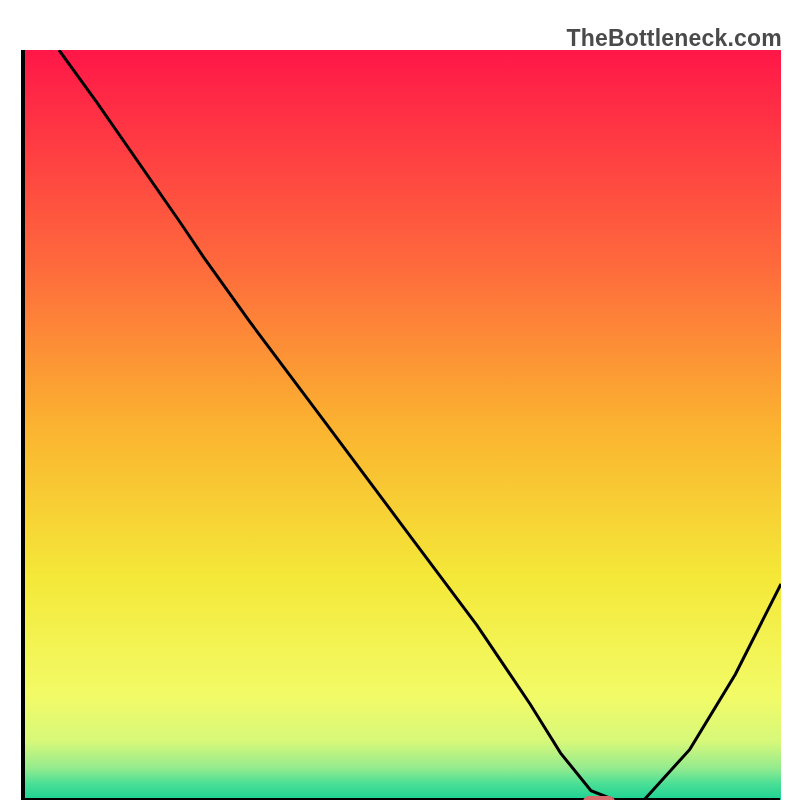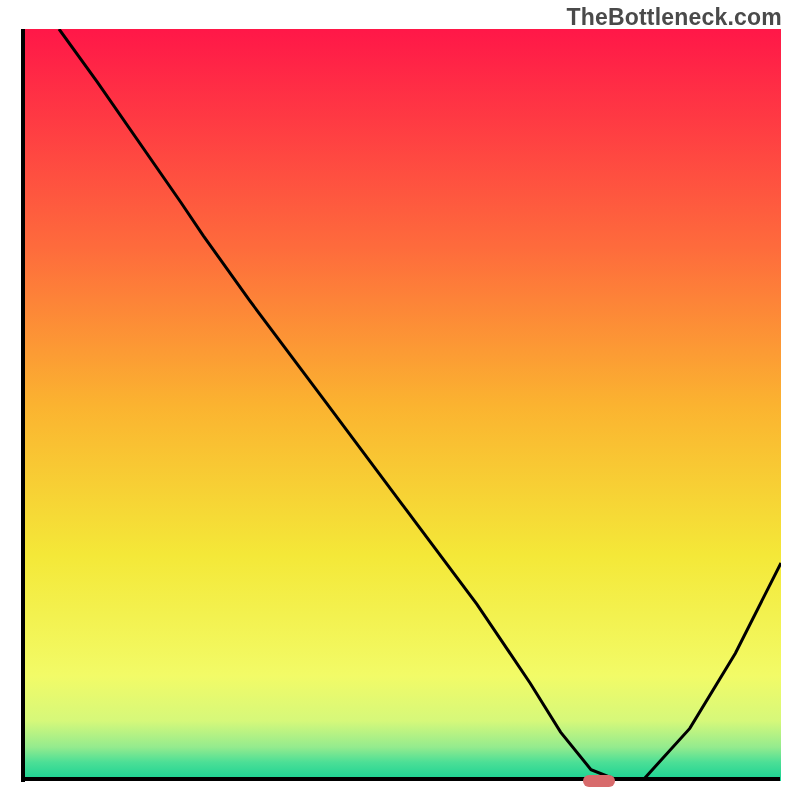--- a/index.html
+++ b/index.html
@@ -8,20 +8,21 @@
     width: 800px;
     height: 800px;
     background: #ffffff;
     font-family: Arial, Helvetica, sans-serif;
     overflow: hidden;
   }
   .stage {
     position: relative;
     width: 800px;
     height: 676px;
+    margin-top: 21px;
   }
   .watermark {
     position: absolute;
     top: 4px;
     right: 18px;
     font-size: 23px;
     font-weight: 600;
     color: #4a4a4a;
     letter-spacing: 0.2px;
     font-family: Arial, Helvetica, sans-serif;

